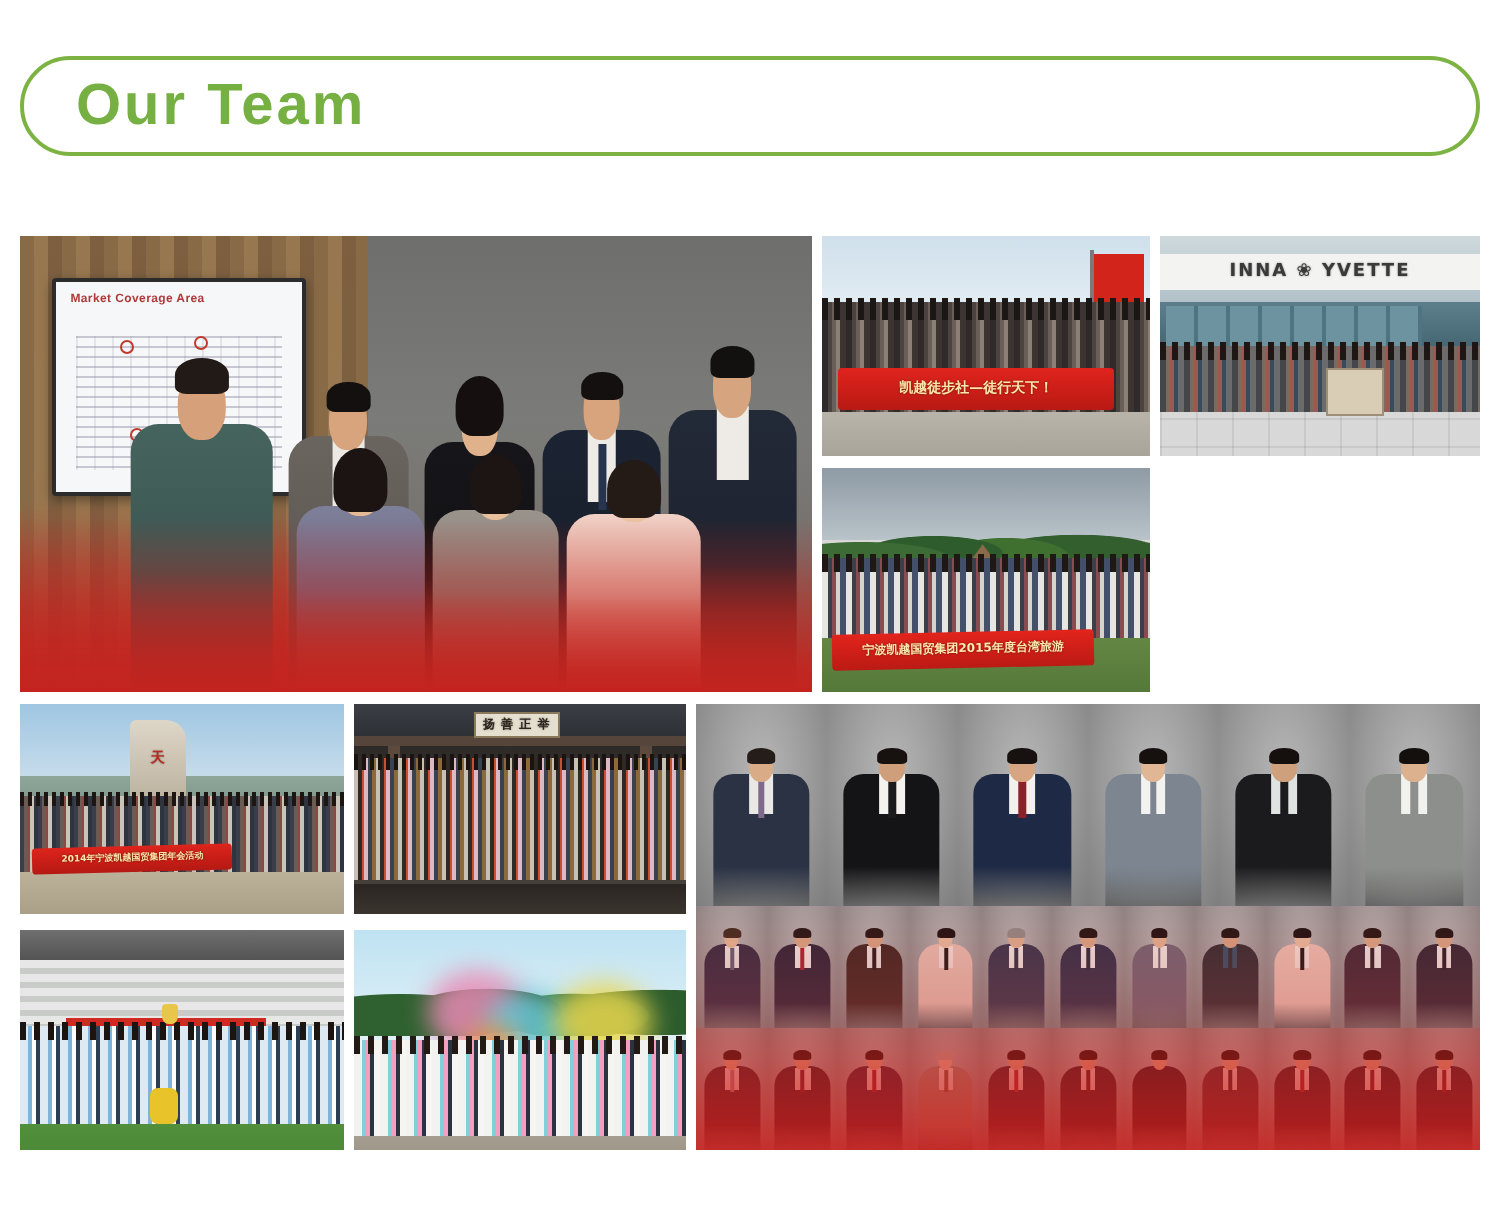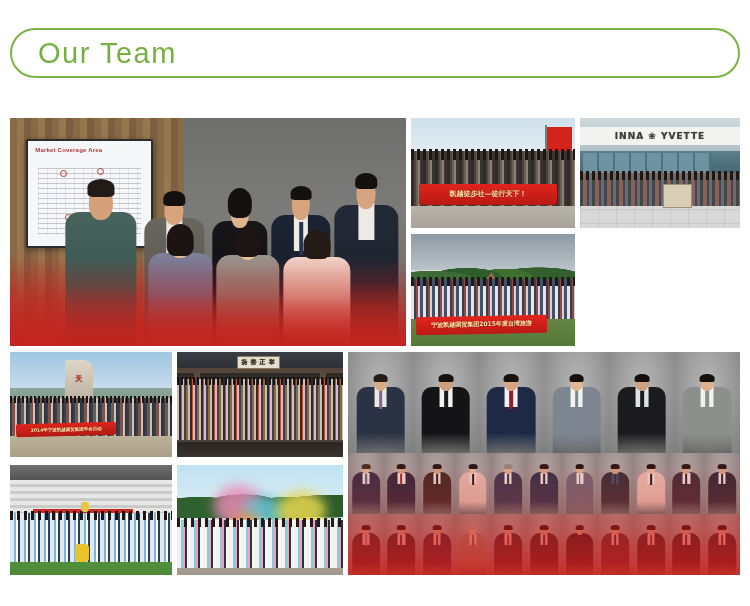--- a/index.html
+++ b/index.html
@@ -18,21 +18,21 @@
     width: 730px; height: 50px;
     border: 2px solid #7cb342;
     border-radius: 26px;
     background: #ffffff;
     display: flex; align-items: center;
   }
   .section-header .title {
     margin-left: 26px;
     color: #76b043;
     font-size: 29px;
-    font-weight: normal;
+    font-weight: bold;
     letter-spacing: 1.5px;
     line-height: 1;
     white-space: nowrap;
     text-align: center;
   }
 
   
   .gallery { position: absolute; left: 0; top: 0; width: 750px; height: 606px; }
   .photo {
     position: absolute;

